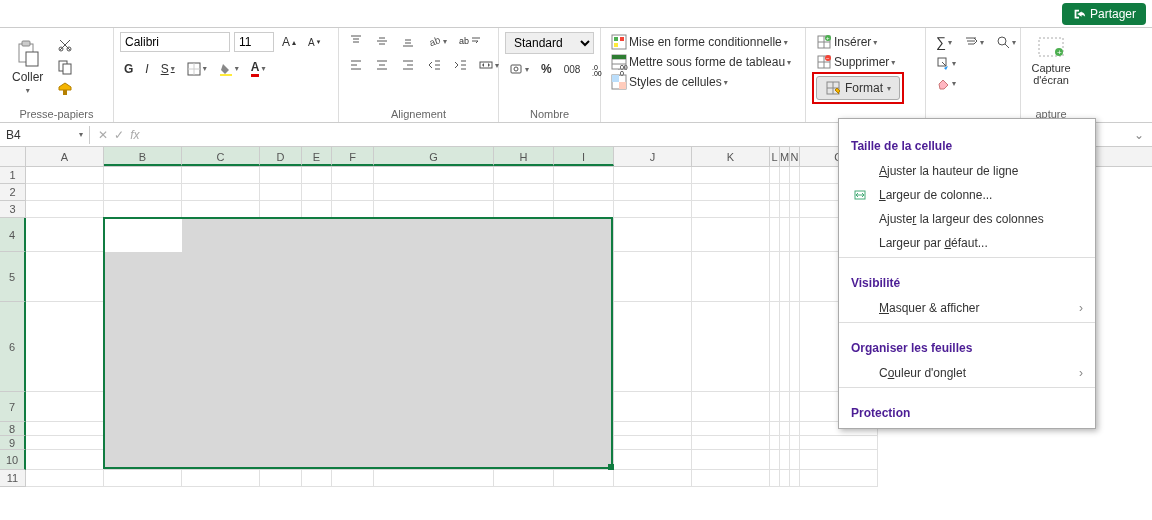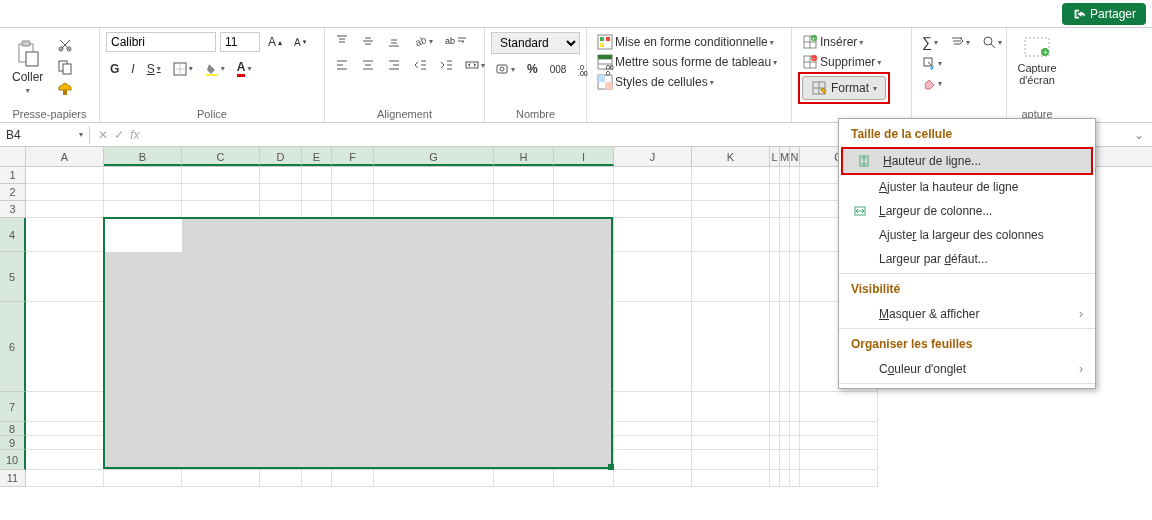--- a/index.html
+++ b/index.html
@@ -57,21 +57,21 @@
 .cell { border-right: 1px solid #e0e0e0; border-bottom: 1px solid #e0e0e0; }
 
 
 .selection { position: absolute; border: 2px solid #107c41; pointer-events: none; }
 .selection-fill { position: absolute; background: #d8d8d8; pointer-events: none; }
 .active-cell { position: absolute; background: #fff; pointer-events: none; }
 .sel-handle { position: absolute; width: 6px; height: 6px; background: #107c41; right: -3px; bottom: -3px; }
 
 
 .context-menu { position: absolute; top: 118px; left: 838px; width: 258px; background: #fff; border: 1px solid #aaa; box-shadow: 2px 2px 6px rgba(0,0,0,0.3); z-index: 10; font-size: 12px; padding: 2px 0; }
-.menu-header { font-weight: bold; padding: 6px 12px; color: #a16207; }
+.menu-header { font-weight: bold; padding: 6px 12px; color: #4c1d95; margin-top: 12px; }
 .menu-entry { display: flex; align-items: center; padding: 5px 12px; cursor: pointer; gap: 10px; }
 .menu-entry .mi-icon { width: 18px; display: flex; justify-content: center; }
 .menu-entry .mi-arrow { margin-left: auto; color: #888; }
 .menu-entry.indented { padding-left: 40px; }
 .menu-highlight { border: 2px solid #d00; margin: 0 2px; }
 .menu-highlight .menu-entry { background: #ddd; }
 .menu-sep { height: 1px; background: #ddd; margin: 2px 0; }
 
 svg { display: block; }
 </style>
@@ -84,21 +84,21 @@
       <svg width="14" height="14" viewBox="0 0 16 16">
           <path fill="#fff" d="M11 5l-5 3 5 3V9c2 0 3 1 4 2 0-3-2-5-4-5V5zM3 3h5v2H5v6h3v2H3V3z"></path>
         </svg>
     </span>
     <span>Partager</span>
   </div>
 </div>
 
 <div class="ribbon">
 
-  <div class="ribbon-group clipboard-group" style="width:100px">
+  <div class="ribbon-group clipboard-group" style="width:114px">
     <div class="ribbon-row" style="height:70px">
       <div class="ribbon-btn big paste-btn">
         <svg width="24" height="28" viewBox="0 0 24 28">
             <rect x="3" y="4" width="14" height="18" fill="#fff" stroke="#888"></rect>
             <rect x="6" y="1" width="8" height="5" rx="1" fill="#ccc" stroke="#888"></rect>
             <rect x="10" y="12" width="12" height="14" fill="#fff" stroke="#555"></rect>
           </svg>
         <span>Coller</span>
         <span class="dropdown-arrow">▾</span>
       </div>
@@ -156,21 +156,20 @@
               <rect x="1" y="12" width="12" height="2" fill="#ffeb3b"></rect>
             </svg>
             <span class="dropdown-arrow">▾</span>
           </span>
         <span class="ribbon-btn">
             <span style="font-weight:bold;border-bottom:3px solid #d00">A</span>
             <span class="dropdown-arrow">▾</span>
           </span>
       </div>
     </div>
-    <div class="ribbon-group-label">Police</div>
   </div>
 
   <div class="ribbon-group" style="width:160px">
     <div>
       <div class="ribbon-row">
         <span class="ribbon-btn">
             <svg width="14" height="14">
               <line x1="2" y1="2" x2="12" y2="2" stroke="#555"></line>
               <line x1="4" y1="5" x2="10" y2="5" stroke="#555"></line>
               <line x1="4" y1="8" x2="10" y2="8" stroke="#555"></line>
@@ -652,31 +651,20 @@
     </div>
   <div class="selection-fill" id="sel-fill" style="left: 104px; top: 71px; width: 510px; height: 252px;"></div>
   <div class="active-cell" id="active-cell" style="left: 104px; top: 71px; width: 78px; height: 34px;"></div>
   <div class="selection" id="sel-border" style="left: 103px; top: 70px; width: 510px; height: 252px;">
       <div class="sel-handle"></div>
     </div>
 </div>
 
 <div class="context-menu" id="context-menu">
     <div class="menu-header">Taille de la cellule</div>
-    <div class="menu-highlight">
-      <div class="menu-entry">
-        <span class="mi-icon">
-          <svg width="14" height="14">
-            <rect x="3" y="2" width="8" height="10" fill="none" stroke="#4a7"></rect>
-            <path d="M7 3v8M5 5l2-2 2 2M5 9l2 2 2-2" stroke="#4a7" fill="none"></path>
-          </svg>
-        </span>
-        <span><u>H</u>auteur de ligne...</span>
-      </div>
-    </div>
     <div class="menu-entry indented">
       <span><u>A</u>juster la hauteur de ligne</span>
     </div>
     <div class="menu-entry">
       <span class="mi-icon">
         <svg width="14" height="14">
           <rect x="2" y="3" width="10" height="8" fill="none" stroke="#4a7"></rect>
           <path d="M3 7h8M5 5l-2 2 2 2M9 5l2 2-2 2" stroke="#4a7" fill="none"></path>
         </svg>
       </span>
@@ -694,13 +682,14 @@
       <span><u>M</u>asquer &amp; afficher</span>
       <span class="mi-arrow">›</span>
     </div>
     <div class="menu-sep"></div>
     <div class="menu-header">Organiser les feuilles</div>
     <div class="menu-entry indented">
       <span>C<u>o</u>uleur d'onglet</span>
       <span class="mi-arrow">›</span>
     </div>
     <div class="menu-sep"></div>
+    <div class="menu-header">Protection</div>
   </div>
 
 </body></html>

